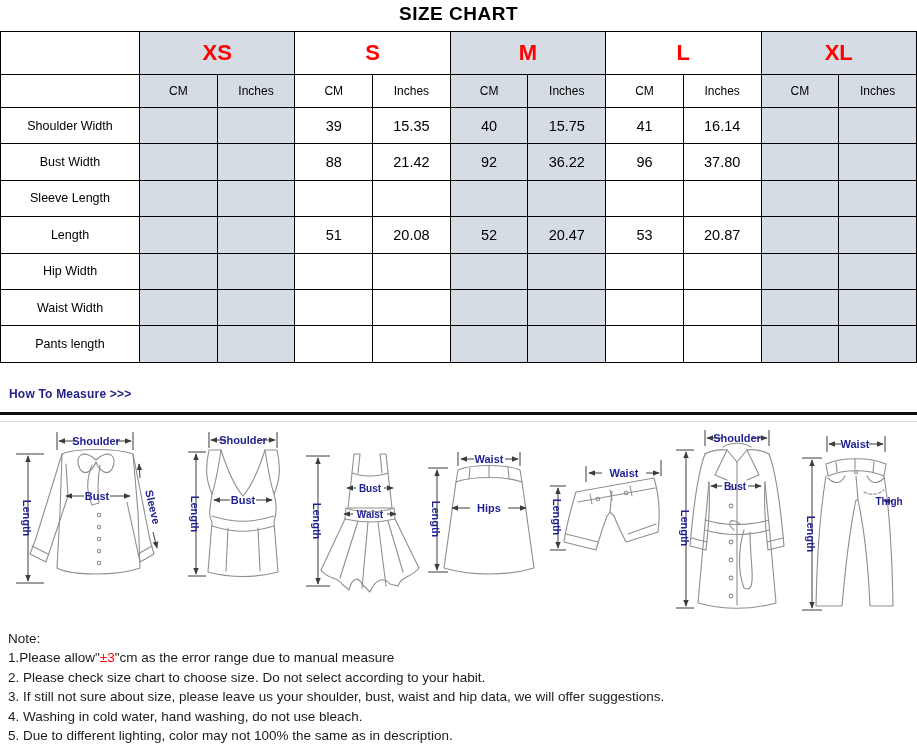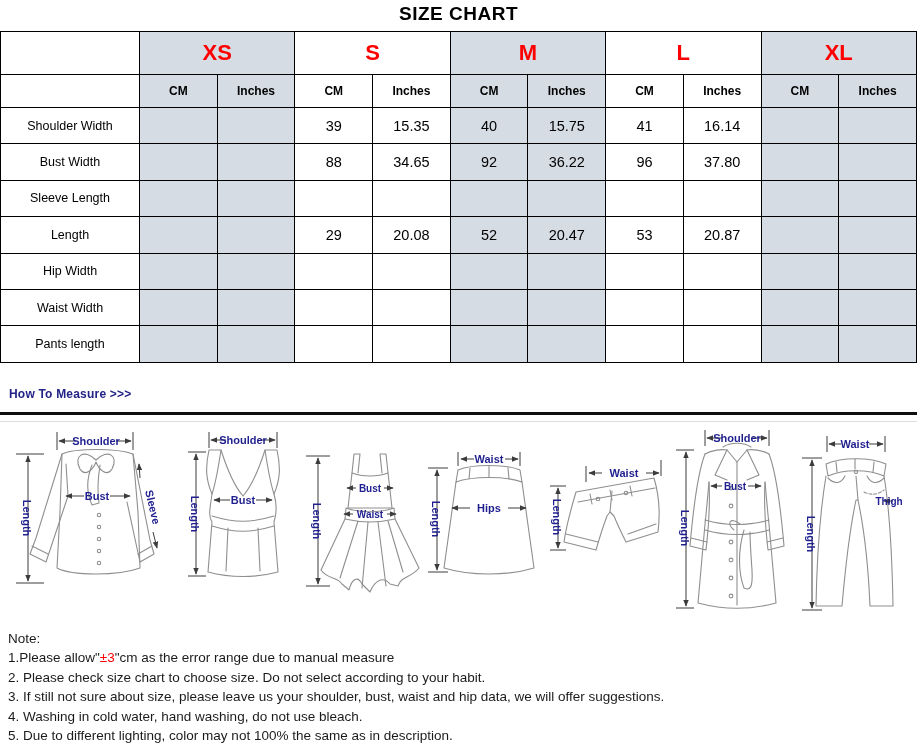--- a/index.html
+++ b/index.html
@@ -7,21 +7,21 @@
         font-family:"Liberation Sans",sans-serif;color:#000;}
   .title{position:absolute;top:3px;left:0;width:917px;text-align:center;
          font-size:19px;font-weight:700;letter-spacing:.5px;}
   table.size-table{position:absolute;top:31px;left:0;width:917px;
          border-collapse:collapse;table-layout:fixed;padding-left:32px;}
   table.size-table td{border:1px solid #000;text-align:center;vertical-align:middle;padding:0;overflow:hidden;}
   tr.size-row{height:43px;}
   tr.unit-row{height:33px;}
   tr.data-row{height:36.4px;}
   td.size-label{color:#ff0000;font-size:22px;font-weight:700;}
-  td.unit{font-size:12px;font-weight:700;}
+  td.unit{font-size:12px;font-weight:400;}
   td.rowlabel{font-size:12.5px;margin-left:20px;}
   td.val{font-size:14.5px;}
   td.shaded{background:#d6dce4;}
   .htm-heading{position:absolute;top:387px;left:9px;font-size:12px;font-weight:800;
          color:#232387;letter-spacing:.2px;}
   .rule{position:absolute;top:412px;left:0;width:917px;height:3px;background:#0f0f0f;}
   .figures{position:absolute;top:420px;left:0;width:917px;height:206px;}
   .notes{position:absolute;top:629px;left:8px;font-size:13.5px;line-height:19.4px;color:#1b1b1b;}
   .red{color:#ff0000;}
   
@@ -86,21 +86,21 @@
           <td class="val">41</td>
           <td class="val">16.14</td>
           <td class="val shaded"></td>
           <td class="val shaded"></td>
         </tr>
         <tr class="data-row">
           <td class="rowlabel">Bust Width</td>
           <td class="val shaded"></td>
           <td class="val shaded"></td>
           <td class="val">88</td>
-          <td class="val">34.65</td>
+          <td class="val">21.42</td>
           <td class="val shaded">92</td>
           <td class="val shaded">36.22</td>
           <td class="val">96</td>
           <td class="val">37.80</td>
           <td class="val shaded"></td>
           <td class="val shaded"></td>
         </tr>
         <tr class="data-row">
           <td class="rowlabel">Sleeve Length</td>
           <td class="val shaded"></td>
@@ -111,21 +111,21 @@
           <td class="val shaded"></td>
           <td class="val"></td>
           <td class="val"></td>
           <td class="val shaded"></td>
           <td class="val shaded"></td>
         </tr>
         <tr class="data-row">
           <td class="rowlabel">Length</td>
           <td class="val shaded"></td>
           <td class="val shaded"></td>
-          <td class="val">29</td>
+          <td class="val">51</td>
           <td class="val">20.08</td>
           <td class="val shaded">52</td>
           <td class="val shaded">20.47</td>
           <td class="val">53</td>
           <td class="val">20.87</td>
           <td class="val shaded"></td>
           <td class="val shaded"></td>
         </tr>
         <tr class="data-row">
           <td class="rowlabel">Hip Width</td>

